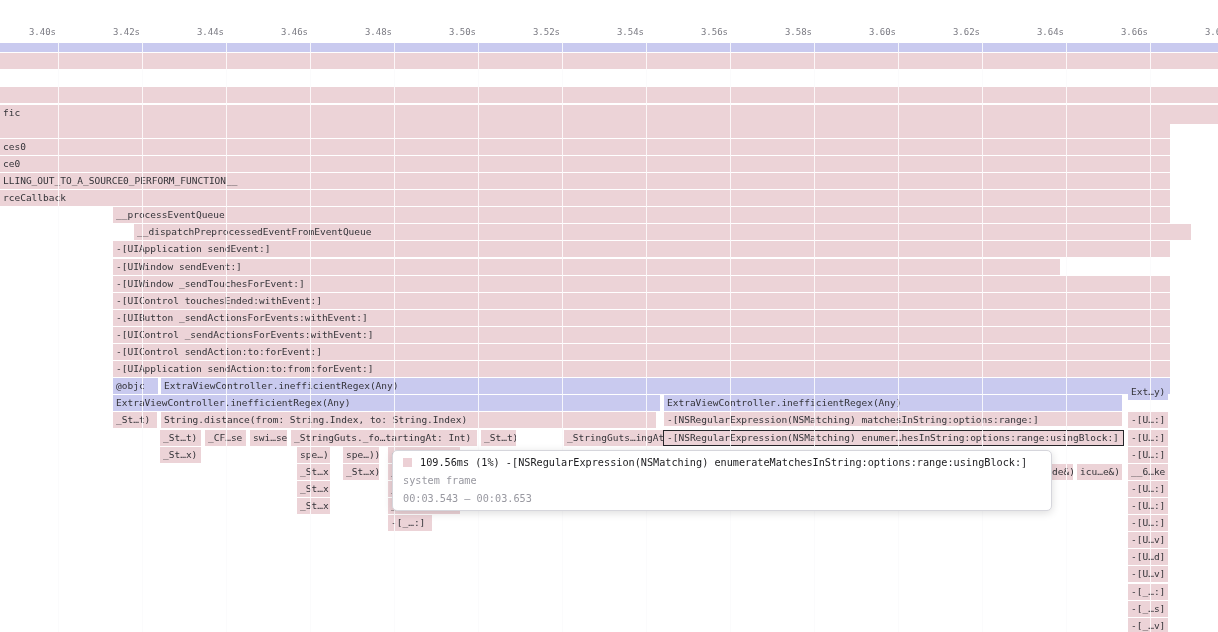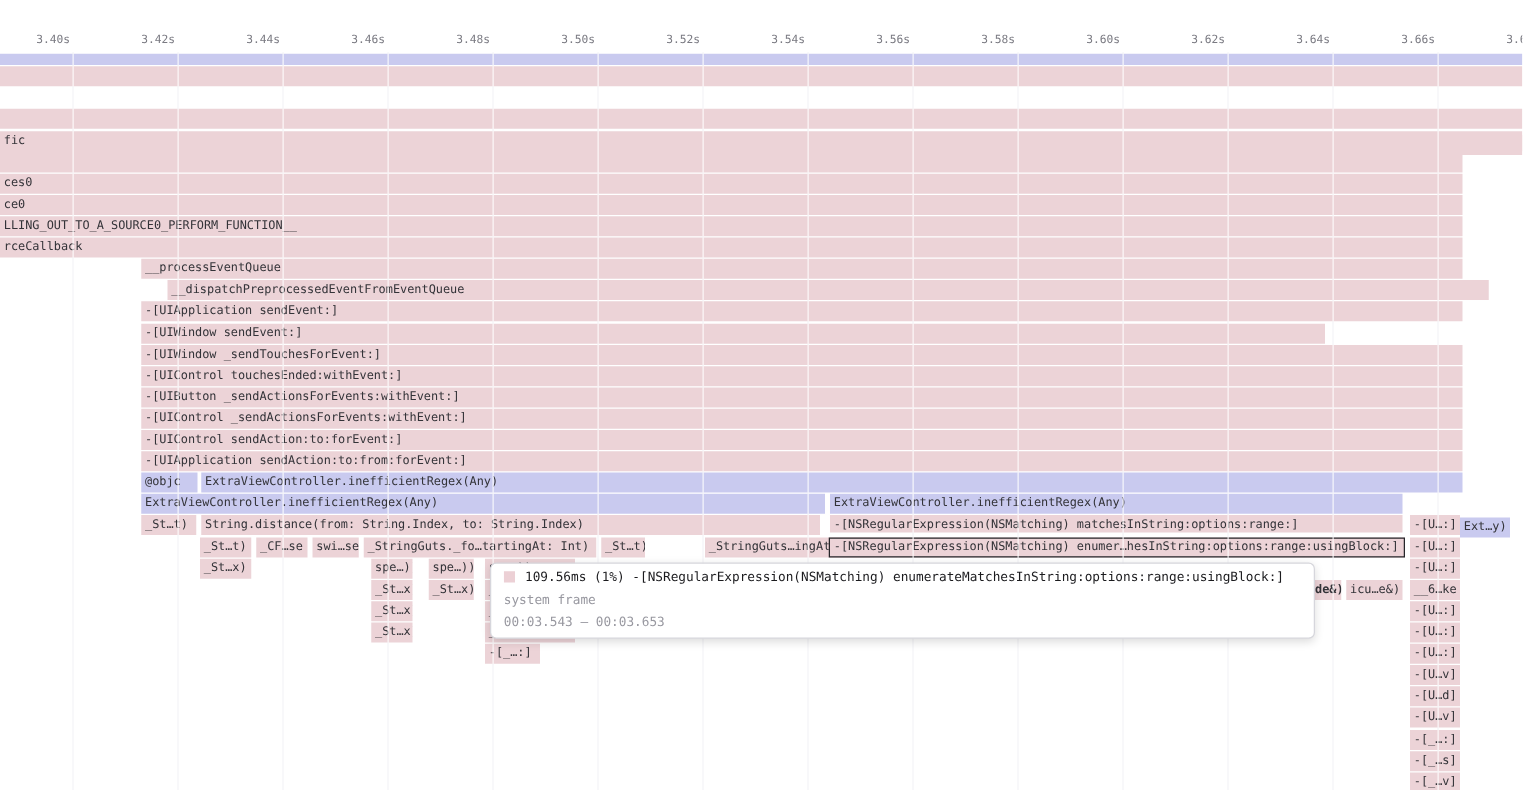--- a/index.html
+++ b/index.html
@@ -87,42 +87,42 @@
     <div class="cell pink" style="left: 113px; top: 276px; width: 1057px; height: 15.5px;">-[UIWindow _sendTouchesForEvent:]</div>
     <div class="cell pink" style="left: 113px; top: 293px; width: 1057px; height: 15.5px;">-[UIControl touchesEnded:withEvent:]</div>
     <div class="cell pink" style="left: 113px; top: 310px; width: 1057px; height: 15.5px;">-[UIButton _sendActionsForEvents:withEvent:]</div>
     <div class="cell pink" style="left: 113px; top: 327px; width: 1057px; height: 15.5px;">-[UIControl _sendActionsForEvents:withEvent:]</div>
     <div class="cell pink" style="left: 113px; top: 344px; width: 1057px; height: 15.5px;">-[UIControl sendAction:to:forEvent:]</div>
     <div class="cell pink" style="left: 113px; top: 361px; width: 1057px; height: 15.5px;">-[UIApplication sendAction:to:from:forEvent:]</div>
     <div class="cell purple" style="left: 113px; top: 378px; width: 45px; height: 15.5px;">@objc</div>
     <div class="cell purple" style="left: 161px; top: 378px; width: 1009px; height: 15.5px;">ExtraViewController.inefficientRegex(Any)</div>
     <div class="cell purple" style="left: 113px; top: 395px; width: 547px; height: 15.5px;">ExtraViewController.inefficientRegex(Any)</div>
     <div class="cell purple" style="left: 664px; top: 395px; width: 458px; height: 15.5px;">ExtraViewController.inefficientRegex(Any)</div>
-    <div class="cell purple" style="left: 1128px; top: 414px; width: 40px; height: 15.5px; margin-left: 40px;">Ext…y)</div>
+    <div class="cell purple" style="left: 1128px; top: 384px; width: 40px; height: 15.5px;">Ext…y)</div>
     <div class="cell pink" style="left: 113px; top: 412px; width: 44px; height: 15.5px;">_St…t)</div>
     <div class="cell pink" style="left: 161px; top: 412px; width: 495px; height: 15.5px;">String.distance(from: String.Index, to: String.Index)</div>
     <div class="cell pink" style="left: 664px; top: 412px; width: 458px; height: 14px;">-[NSRegularExpression(NSMatching) matchesInString:options:range:]</div>
     <div class="cell pink" style="left: 1128px; top: 412px; width: 40px; height: 15.5px;">-[U…:]</div>
     <div class="cell pink" style="left: 160px; top: 430px; width: 41px; height: 15.5px;">_St…t)</div>
     <div class="cell pink" style="left: 205px; top: 430px; width: 41px; height: 15.5px;">_CF…se</div>
     <div class="cell pink" style="left: 250px; top: 430px; width: 37px; height: 15.5px;">swi…se</div>
     <div class="cell pink" style="left: 291px; top: 430px; width: 186px; height: 15.5px;">_StringGuts._fo…tartingAt: Int)</div>
     <div class="cell pink" style="left: 481px; top: 430px; width: 35px; height: 15.5px;">_St…t)</div>
     <div class="cell pink" style="left: 520px; top: 430px; width: 132px; height: 15.5px; margin-left: 44px;">_StringGuts…ingAt: Int)</div>
     <div class="cell pink selected" style="left: 663px; top: 430px; width: 461px; height: 15.5px;">-[NSRegularExpression(NSMatching) enumer…hesInString:options:range:usingBlock:]</div>
     <div class="cell pink" style="left: 1128px; top: 430px; width: 40px; height: 15.5px;">-[U…:]</div>
     <div class="cell pink" style="left: 160px; top: 447px; width: 41px; height: 15.5px;">_St…x)</div>
     <div class="cell pink" style="left: 297px; top: 447px; width: 33px; height: 15.5px;">spe…))</div>
     <div class="cell pink" style="left: 343px; top: 447px; width: 36px; height: 15.5px;">spe…))</div>
     <div class="cell pink" style="left: 388px; top: 447px; width: 72px; height: 15.5px;">spe…))</div>
     <div class="cell pink" style="left: 1128px; top: 447px; width: 40px; height: 15.5px;">-[U…:]</div>
     <div class="cell pink" style="left: 297px; top: 464px; width: 33px; height: 15.5px;">_St…x)</div>
     <div class="cell pink" style="left: 343px; top: 464px; width: 36px; height: 15.5px;">_St…x)</div>
     <div class="cell pink" style="left: 388px; top: 464px; width: 72px; height: 15.5px;">_St…x)</div>
-    <div class="cell pink" style="left: 1049px; top: 464px; width: 24px; height: 15.5px; font-weight: bold;">de&amp;)</div>
+    <div class="cell pink" style="left: 1049px; top: 464px; width: 24px; height: 15.5px;">de&amp;)</div>
     <div class="cell pink" style="left: 1077px; top: 464px; width: 45px; height: 15.5px;">icu…e&amp;)</div>
     <div class="cell pink" style="left: 1128px; top: 464px; width: 40px; height: 15.5px;">__6…ke</div>
     <div class="cell pink" style="left: 297px; top: 481px; width: 33px; height: 15.5px;">_St…x)</div>
     <div class="cell pink" style="left: 388px; top: 481px; width: 72px; height: 15.5px;">_St…x)</div>
     <div class="cell pink" style="left: 1128px; top: 481px; width: 40px; height: 15.5px;">-[U…:]</div>
     <div class="cell pink" style="left: 297px; top: 498px; width: 33px; height: 15.5px;">_St…x)</div>
     <div class="cell pink" style="left: 388px; top: 498px; width: 72px; height: 15.5px;">_St…x)</div>
     <div class="cell pink" style="left: 1128px; top: 498px; width: 40px; height: 15.5px;">-[U…:]</div>
     <div class="cell pink" style="left: 388px; top: 515px; width: 44px; height: 15.5px;">-[_…:]</div>
     <div class="cell pink" style="left: 1128px; top: 515px; width: 40px; height: 15.5px;">-[U…:]</div>

